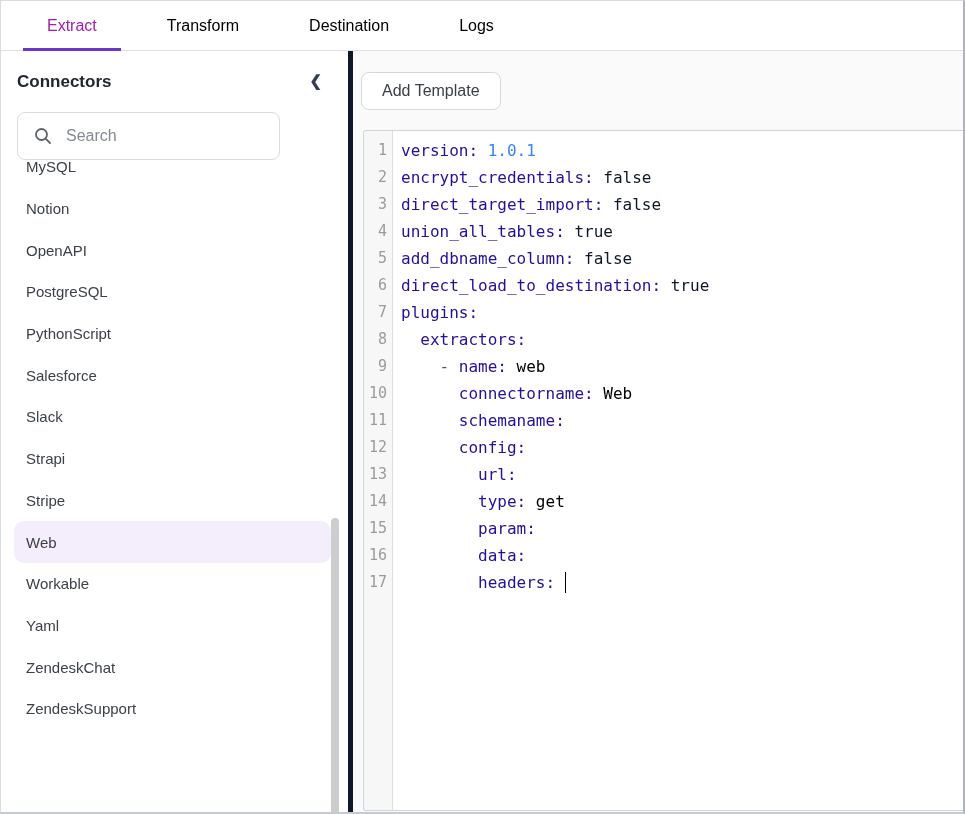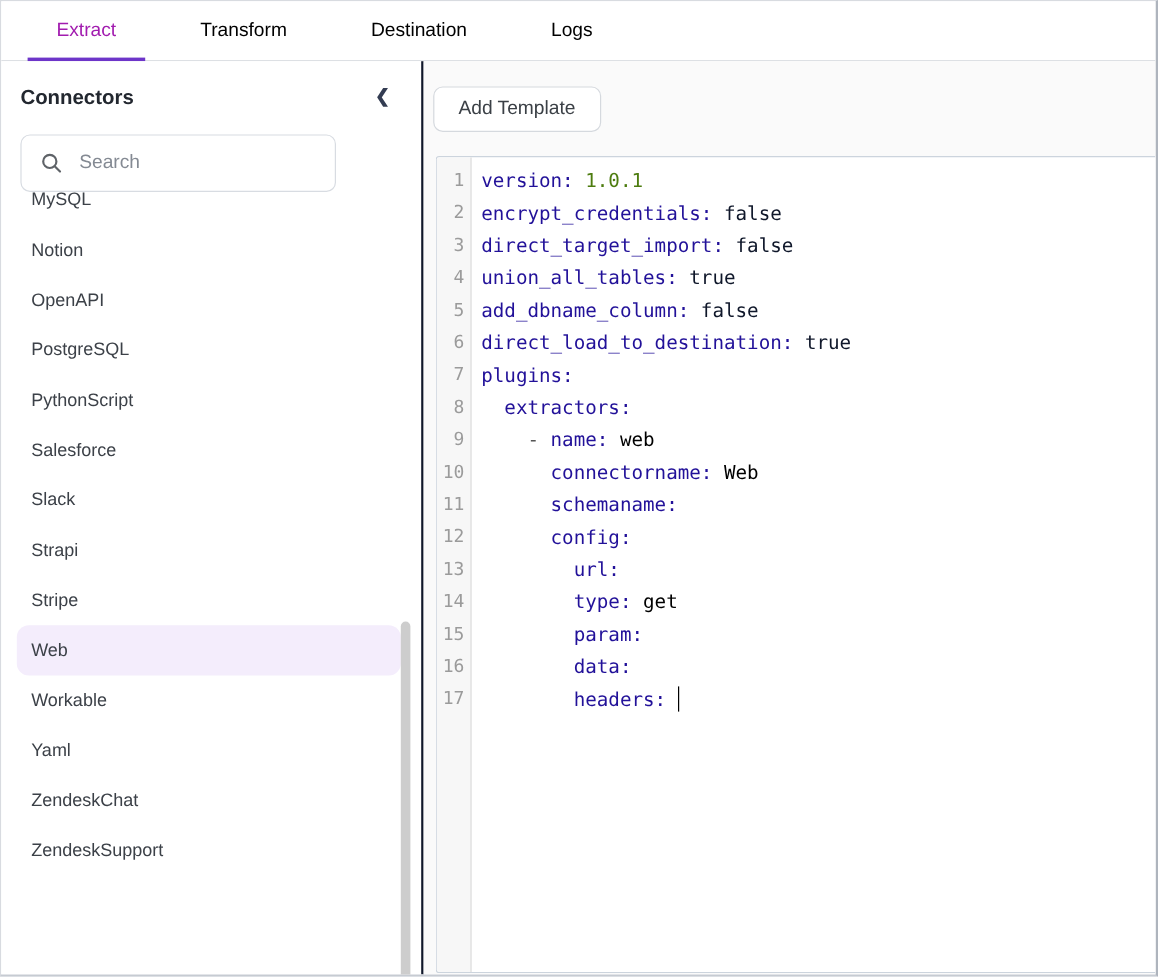--- a/index.html
+++ b/index.html
@@ -8,21 +8,21 @@
 
   
   .topbar { height:50px; flex:0 0 50px; background:#fff; border-bottom:1px solid #dde0e4; display:flex; align-items:stretch; padding-left:22px; }
   .tab { position:relative; display:flex; align-items:center; padding:0 24px; margin-right:22px; font-size:16px; color:#000000; cursor:pointer; }
   .tab.active { color:#a21caf; }
   .tab.active::after { content:""; position:absolute; left:0; right:0; bottom:-1px; height:3px; background:#6d35c9; }
 
   .content { flex:1; display:flex; min-height:0; }
 
   
-  .sidebar { position:relative; width:352px; flex:0 0 352px; background:#fff; border-right:2px solid #0f172a; }
+  .sidebar { position:relative; width:352px; flex:0 0 352px; background:#fff; border-right:5px solid #0f172a; }
   .sb-title { position:absolute; top:21px; left:16px; font-size:17px; font-weight:bold; color:#22272f; }
   .collapse { position:absolute; top:20px; right:26px; font-size:15px; font-weight:bold; color:#333c52; cursor:pointer; line-height:20px; }
   .search { position:absolute; top:61px; left:16px; width:263px; height:48px; border:1px solid #d8dce2; border-radius:8px; background:#fff; display:flex; align-items:center; padding:0 16px; }
   .search svg { flex:0 0 18px; margin-right:14px; }
   .search input { border:none; outline:none; flex:1; font-size:16px; color:#3c4148; font-family:"Liberation Sans", sans-serif; background:transparent; }
   .search input::placeholder { color:#848a93; }
   .list { position:absolute; top:106px; left:0; right:0; bottom:0; overflow:hidden; }
   .list-inner { margin-top:-11px; padding:0 17px 0 13px; }
   .list-item { height:41.7px; display:flex; align-items:center; padding-left:12px; font-size:15px; color:#3c4148; border-radius:10px; cursor:pointer; }
   .list-item.selected { background:#f4edfc; }
@@ -31,21 +31,21 @@
   
   .main { position:relative; flex:1; background:#fafafa; min-width:0; }
   .add-btn { position:absolute; top:21px; left:8px; height:38px; padding:0 20px; background:#fff; border:1px solid #d5d9de; border-radius:8px; font-size:16px; color:#3b4046; font-family:"Liberation Sans", sans-serif; cursor:pointer;text-align:center; }
   .editor { position:absolute; top:79px; left:10px; right:0; bottom:1px; background:#fff; border:1px solid #ccd4dd; border-right:none; border-radius:3px 0 0 3px; display:flex; overflow:hidden; }
   .gutter { flex:0 0 29px; background:#f7f7f7; border-right:1px solid #ddd; padding:6px 0 0 0; }
   .ln { height:27px; line-height:27px; text-align:right; padding-right:5px; font-family:"DejaVu Sans Mono", monospace; font-size:15px; color:#9b9b9b; }
   .code { flex:1; padding:6px 0 0 8px; white-space:pre; font-family:"DejaVu Sans Mono", monospace; font-size:16px; }
   .cl { height:27px; line-height:27px; }
   .tok-key  { color:#221199; }
   .tok-kw   { color:#0f172a; }
-  .tok-num  { color:#4d7c0f; }
+  .tok-num  { color:#3b82f6; }
   .tok-meta { color:#555555; }
   .tok-plain{ color:#000000; }
   .caret { display:inline-block; width:1.5px; height:21px; background:#000; vertical-align:middle; margin-top:-3px; }
 </style>
 </head>
 <body>
 
 <div class="window">
 
   <nav class="topbar" id="tab-bar">

